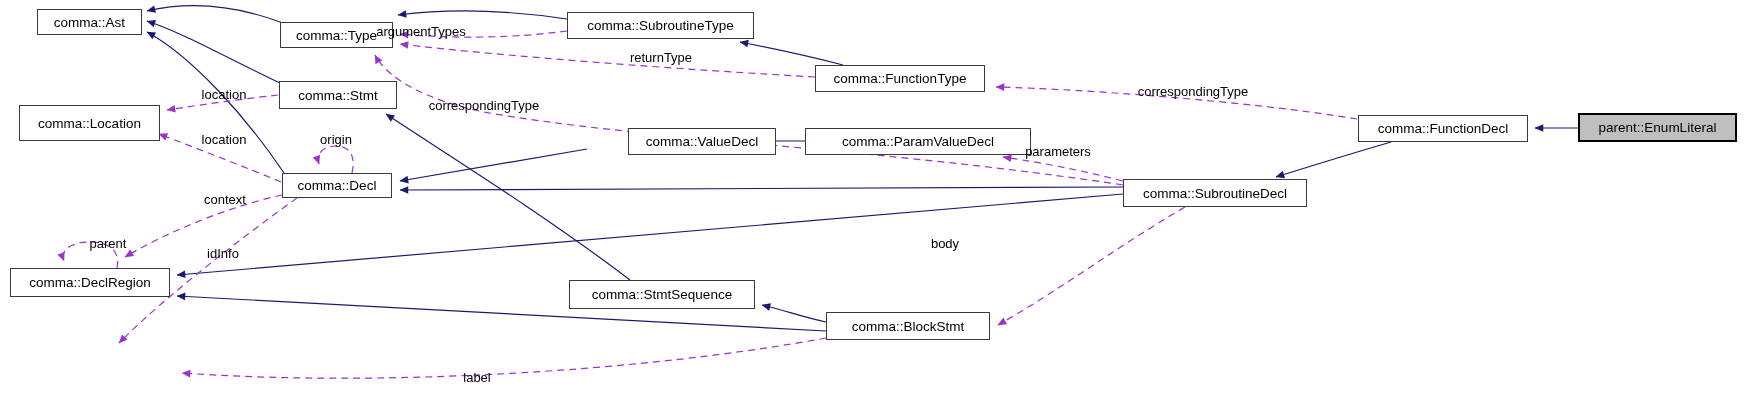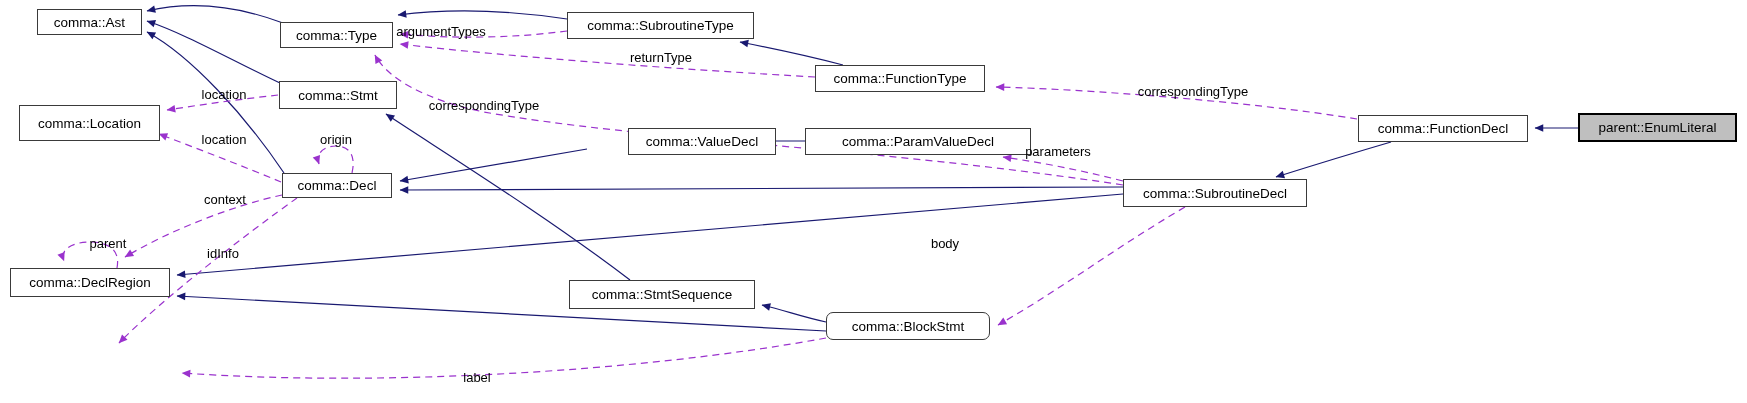--- a/index.html
+++ b/index.html
@@ -94,22 +94,22 @@
     <div class="node" style="left: 279px; top: 81px; width: 118px; height: 28px;">comma::Stmt</div>
     <div class="node" style="left: 19px; top: 105px; width: 141px; height: 36px;">comma::Location</div>
     <div class="node" style="left: 587px; top: 128px; width: 148px; height: 27px; margin-left: 41px;">comma::ValueDecl</div>
     <div class="node" style="left: 805px; top: 128px; width: 226px; height: 27px;">comma::ParamValueDecl</div>
     <div class="node" style="left: 1358px; top: 115px; width: 170px; height: 27px;">comma::FunctionDecl</div>
     <div class="node highlighted" style="left: 1578px; top: 113px; width: 159px; height: 29px;">parent::EnumLiteral</div>
     <div class="node" style="left: 282px; top: 173px; width: 110px; height: 25px;">comma::Decl</div>
     <div class="node" style="left: 1123px; top: 179px; width: 184px; height: 28px;">comma::SubroutineDecl</div>
     <div class="node" style="left: 10px; top: 268px; width: 160px; height: 29px;">comma::DeclRegion</div>
     <div class="node" style="left: 569px; top: 280px; width: 186px; height: 29px;">comma::StmtSequence</div>
-    <div class="node" style="left: 826px; top: 312px; width: 164px; height: 28px; border-radius: 7px;">comma::BlockStmt</div>
-    <span class="edge-label" style="left: 421px; top: 31px; margin-left: 20px;">argumentTypes</span>
+    <div class="node" style="left: 826px; top: 312px; width: 164px; height: 28px;">comma::BlockStmt</div>
+    <span class="edge-label" style="left: 421px; top: 31px;">argumentTypes</span>
     <span class="edge-label" style="left: 661px; top: 57px;">returnType</span>
     <span class="edge-label" style="left: 484px; top: 105px;">correspondingType</span>
     <span class="edge-label" style="left: 1193px; top: 91px;">correspondingType</span>
     <span class="edge-label" style="left: 224px; top: 94px;">location</span>
     <span class="edge-label" style="left: 224px; top: 139px;">location</span>
     <span class="edge-label" style="left: 336px; top: 139px;">origin</span>
     <span class="edge-label" style="left: 225px; top: 199px;">context</span>
     <span class="edge-label" style="left: 88px; top: 243px; margin-left: 20px;">parent</span>
     <span class="edge-label" style="left: 223px; top: 253px;">idInfo</span>
     <span class="edge-label" style="left: 1058px; top: 151px;">parameters</span>

